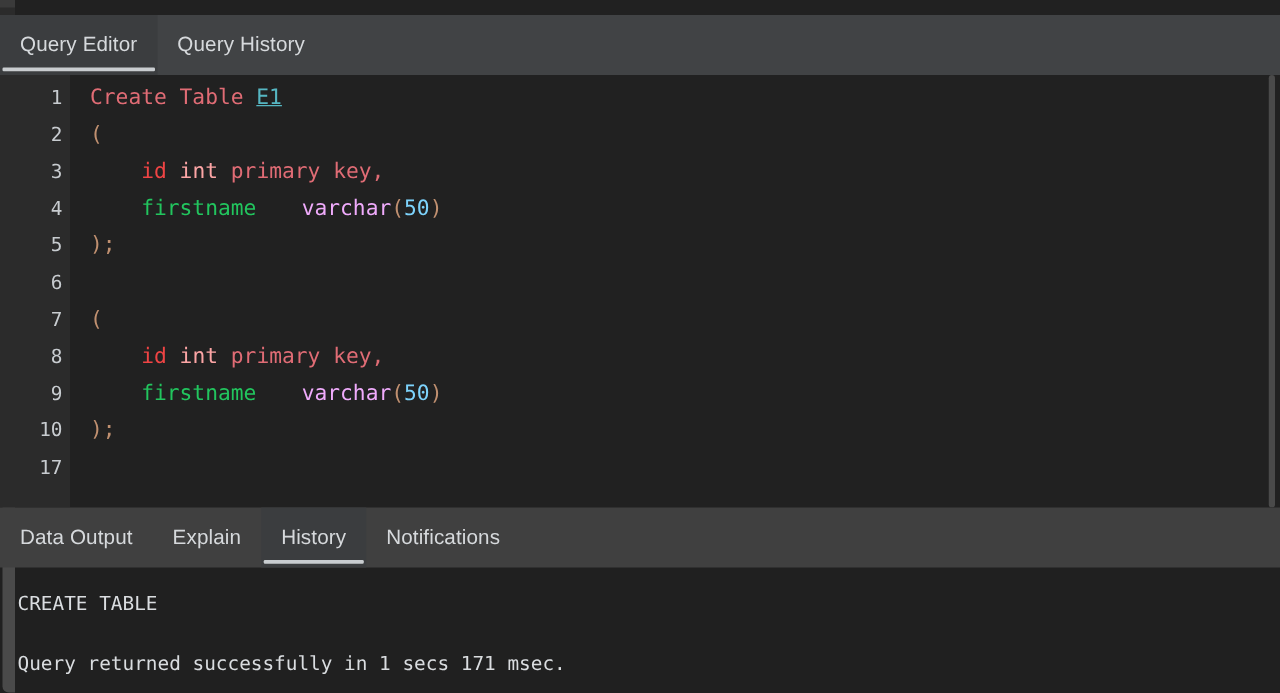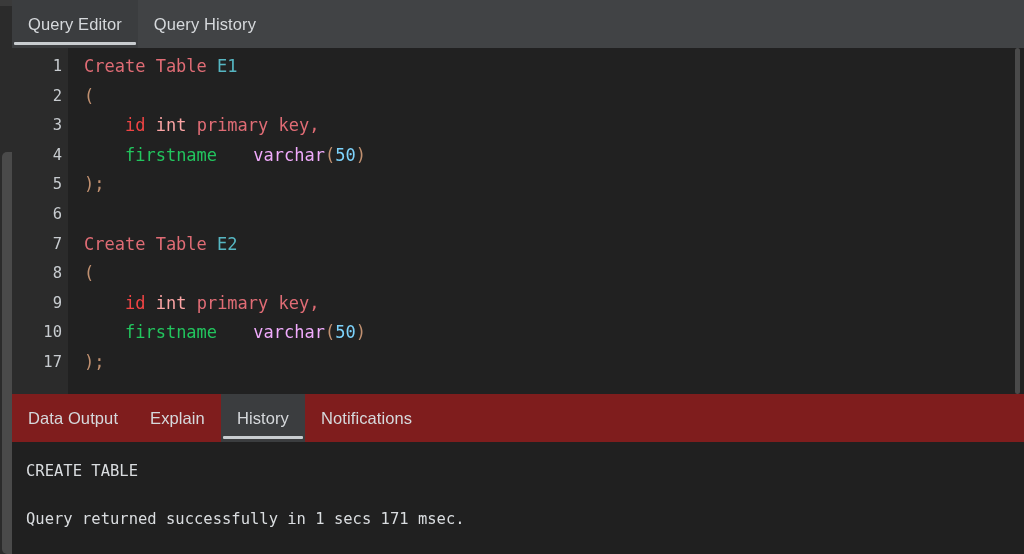--- a/index.html
+++ b/index.html
@@ -14,21 +14,21 @@
     font-family: "Liberation Sans", sans-serif;
     -webkit-font-smoothing: antialiased;
   }
 
   #app {
     position: relative;
     width: 1024px;
     height: 554px;
     background: #212121;
     display: flex;
-    flex-direction: row;
+    flex-direction: column;
   }
 
   
   .left-strip {
     position: relative;
     width: 12px;
     height: 554px;
     background: #2b2b2b;
     flex: 0 0 12px;
   }
@@ -140,21 +140,21 @@
   }
   .code-line {
     height: 29.6px;
     line-height: 29.6px;
     font-family: "DejaVu Sans Mono", "Liberation Mono", monospace;
     font-size: 17px;
     white-space: pre;
     color: #d4d4d4;
   }
   .tok-kw    { color: #e06c75; }
-  .tok-id    { color: #56b6c2; }
+  .tok-id    { color: #56b6c2; text-decoration: underline; }
   .tok-col   { color: #ef4444; }
   .tok-type  { color: #fca5a5; }
   .tok-type2 { color: #f0abfc; margin-left: 26px; }
   .tok-field { color: #22c55e; }
   .tok-num   { color: #7dd3fc; }
   .tok-punct { color: #c09070; }
 
   
   .v-scroll {
     position: absolute;
@@ -164,21 +164,21 @@
     height: 346px;
     background: #4a4a4a;
     border-radius: 3px;
   }
 
   
   .bottombar {
     position: relative;
     height: 48px;
     flex: 0 0 48px;
-    background: #7f1d1d;
+    background: #404040;
     display: flex;
     align-items: center;
     box-sizing: border-box;
   }
 
   
   .output {
     flex: 1 1 auto;
     background: #202020;
     padding: 14px 0 0 14px;
@@ -229,21 +229,20 @@
           <div class="gutter-line">10</div>
           <div class="gutter-line">17</div>
         </div>
       <div class="code" id="code">
           <div class="code-line"><span class="tok-kw">Create Table </span><span class="tok-id">E1</span></div>
           <div class="code-line"><span class="tok-punct">(</span></div>
           <div class="code-line"><span>    </span><span class="tok-col">id</span><span> </span><span class="tok-type">int</span><span> </span><span class="tok-kw">primary key,</span></div>
           <div class="code-line"><span>    </span><span class="tok-field">firstname</span><span> </span><span class="tok-type2">varchar</span><span class="tok-punct">(</span><span class="tok-num">50</span><span class="tok-punct">)</span></div>
           <div class="code-line"><span class="tok-punct">);</span></div>
           <div class="code-line">&nbsp;</div>
-          <div class="code-line"><span class="tok-kw">Create Table </span><span class="tok-id">E2</span></div>
           <div class="code-line"><span class="tok-punct">(</span></div>
           <div class="code-line"><span>    </span><span class="tok-col">id</span><span> </span><span class="tok-type">int</span><span> </span><span class="tok-kw">primary key,</span></div>
           <div class="code-line"><span>    </span><span class="tok-field">firstname</span><span> </span><span class="tok-type2">varchar</span><span class="tok-punct">(</span><span class="tok-num">50</span><span class="tok-punct">)</span></div>
           <div class="code-line"><span class="tok-punct">);</span></div>
         </div>
       <div class="v-scroll"></div>
     </div>
 
     <div class="bottombar">
       <div class="tab">

